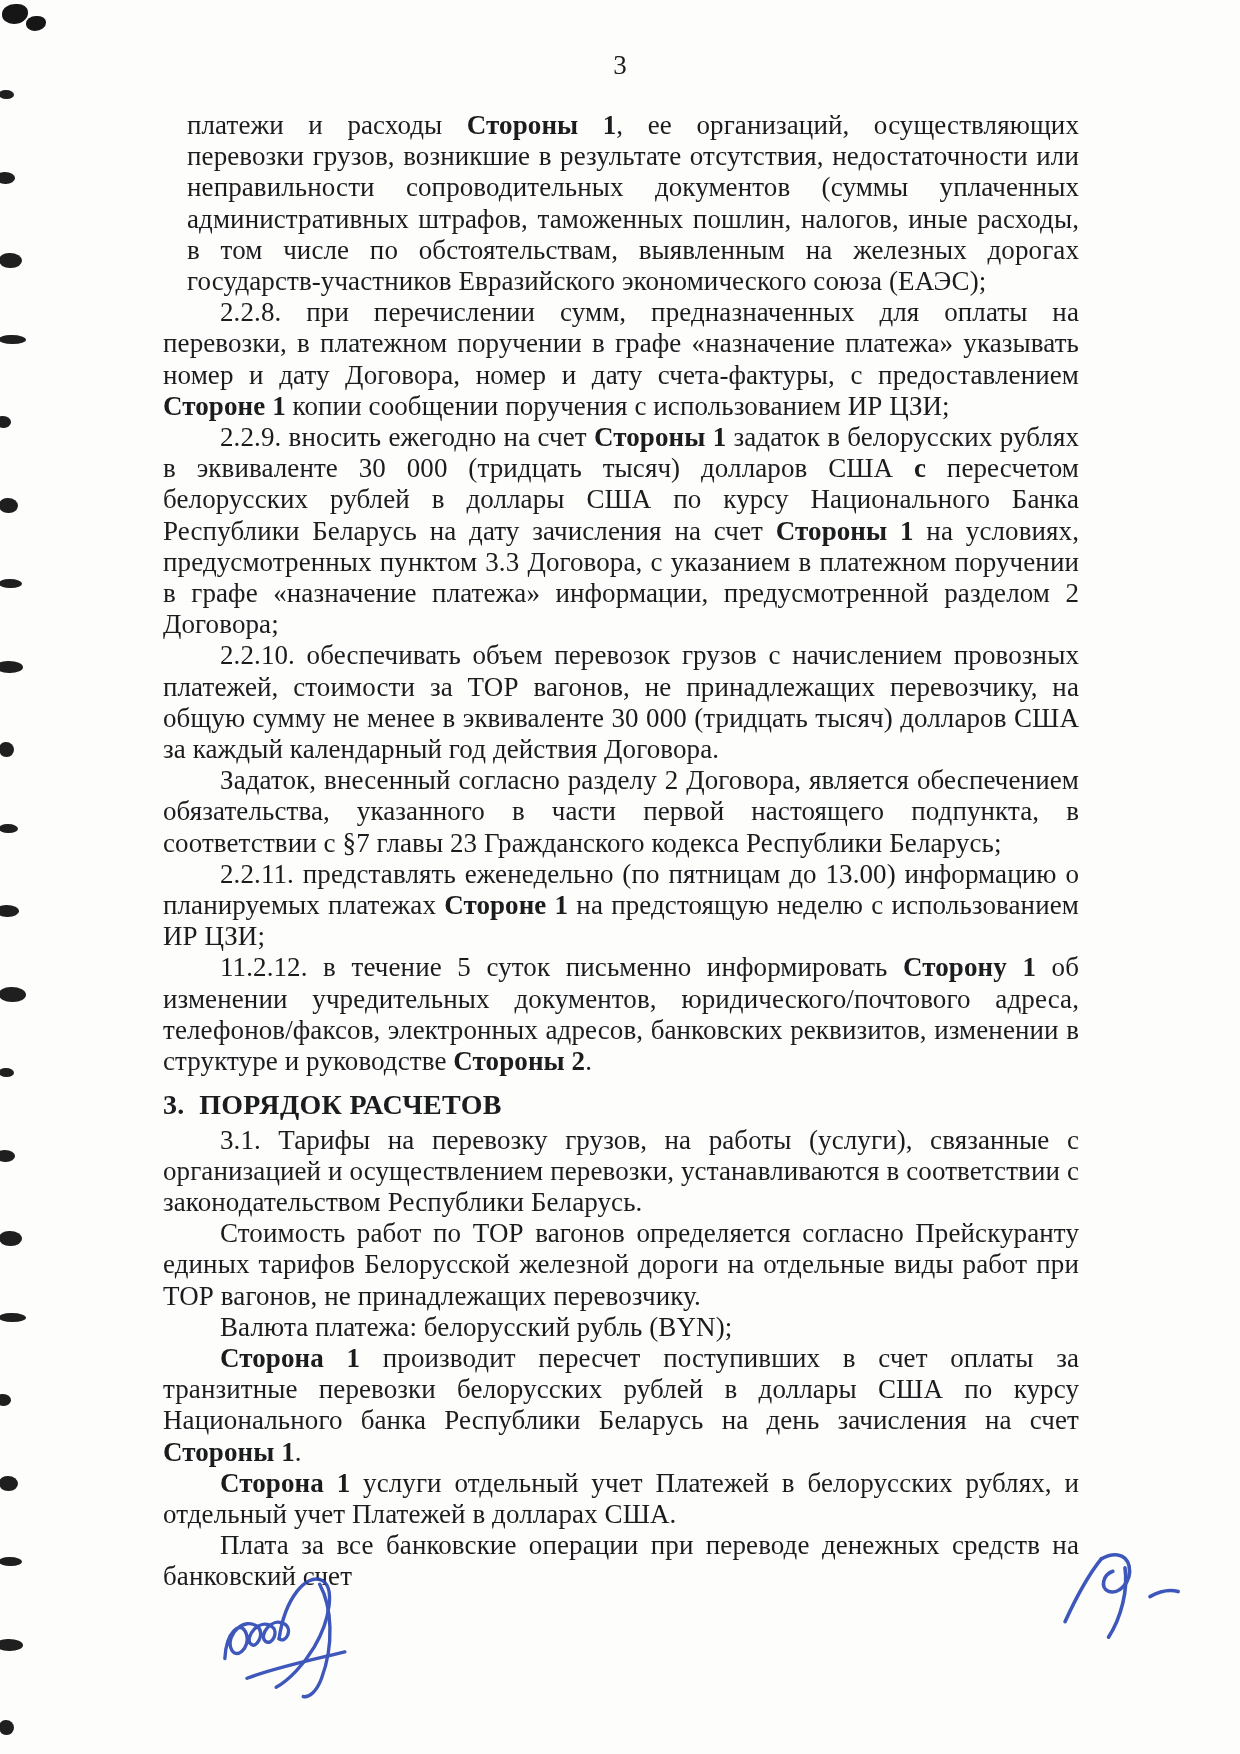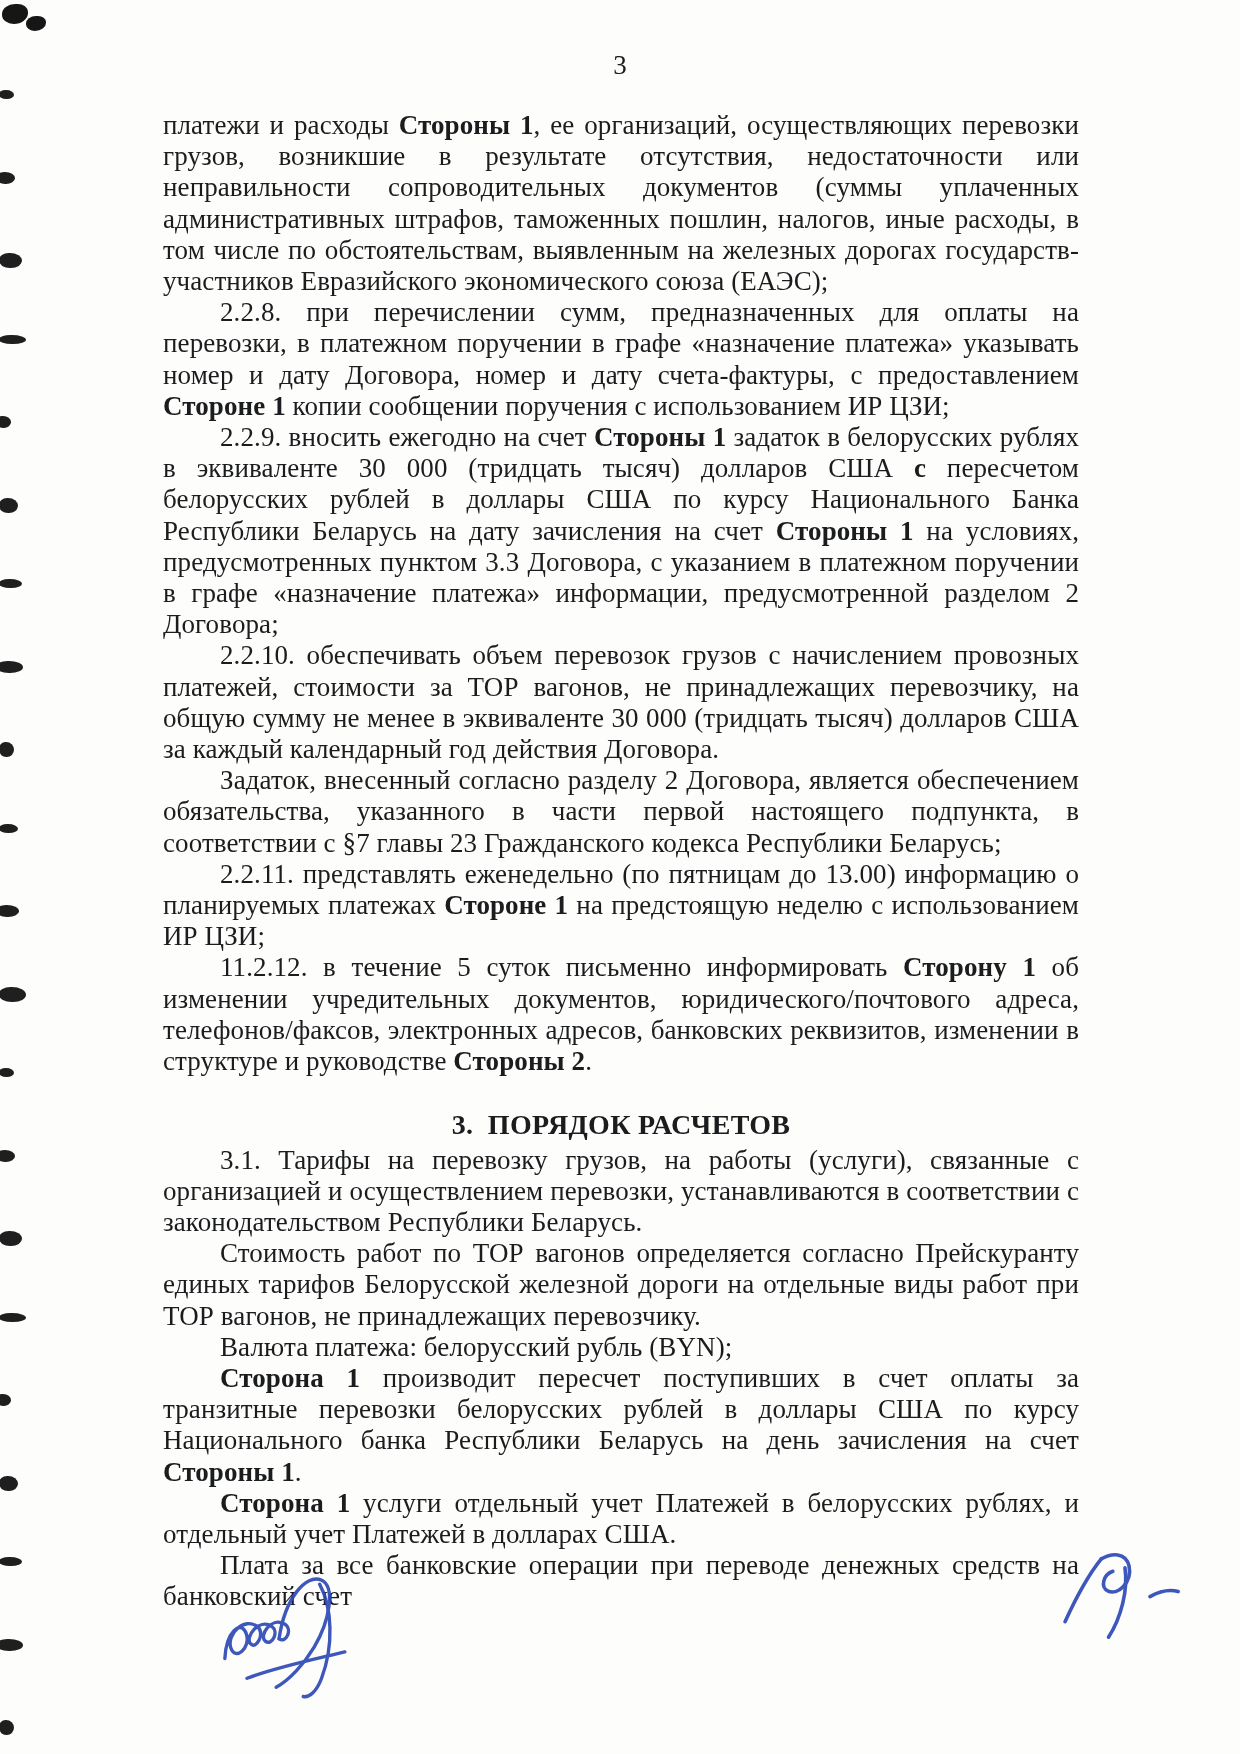--- a/index.html
+++ b/index.html
@@ -16,24 +16,24 @@
     position:absolute;top:50px;left:0;right:0;
     text-align:center;font-size:27px;
   }
   .content{
     position:absolute;left:163px;top:110px;width:916px;
     font-size:27px;line-height:31.2px;
     text-align:justify;
     letter-spacing:0.1px;
   }
   .content p{margin:0;text-indent:57px;}
-  .content p.noindent{text-indent:0;}
+  .content p.noindent{text-indent:0;margin-left:24px;}
   .content p.heading{
-    text-align:center;text-indent:0;font-weight:bold;
-    font-size:28px;margin:32px 0 4px 0;letter-spacing:0.3px;
+    text-align:left;text-indent:0;font-weight:bold;
+    font-size:28px;margin:12px 0 4px 0;letter-spacing:0.3px;
   }
   .content .bold{font-weight:bold;}
   .signature{position:absolute;pointer-events:none;}
   .signature svg{display:block;}
   .sig-left{left:212px;top:1552px;transform:rotate(-6deg);}
   .sig-right{left:1058px;top:1538px;transform:rotate(2deg);}
   .scan-mark{
     position:absolute;background:#1f1f20;border-radius:45% 55% 50% 50%;
     filter:blur(0.4px);
   }

